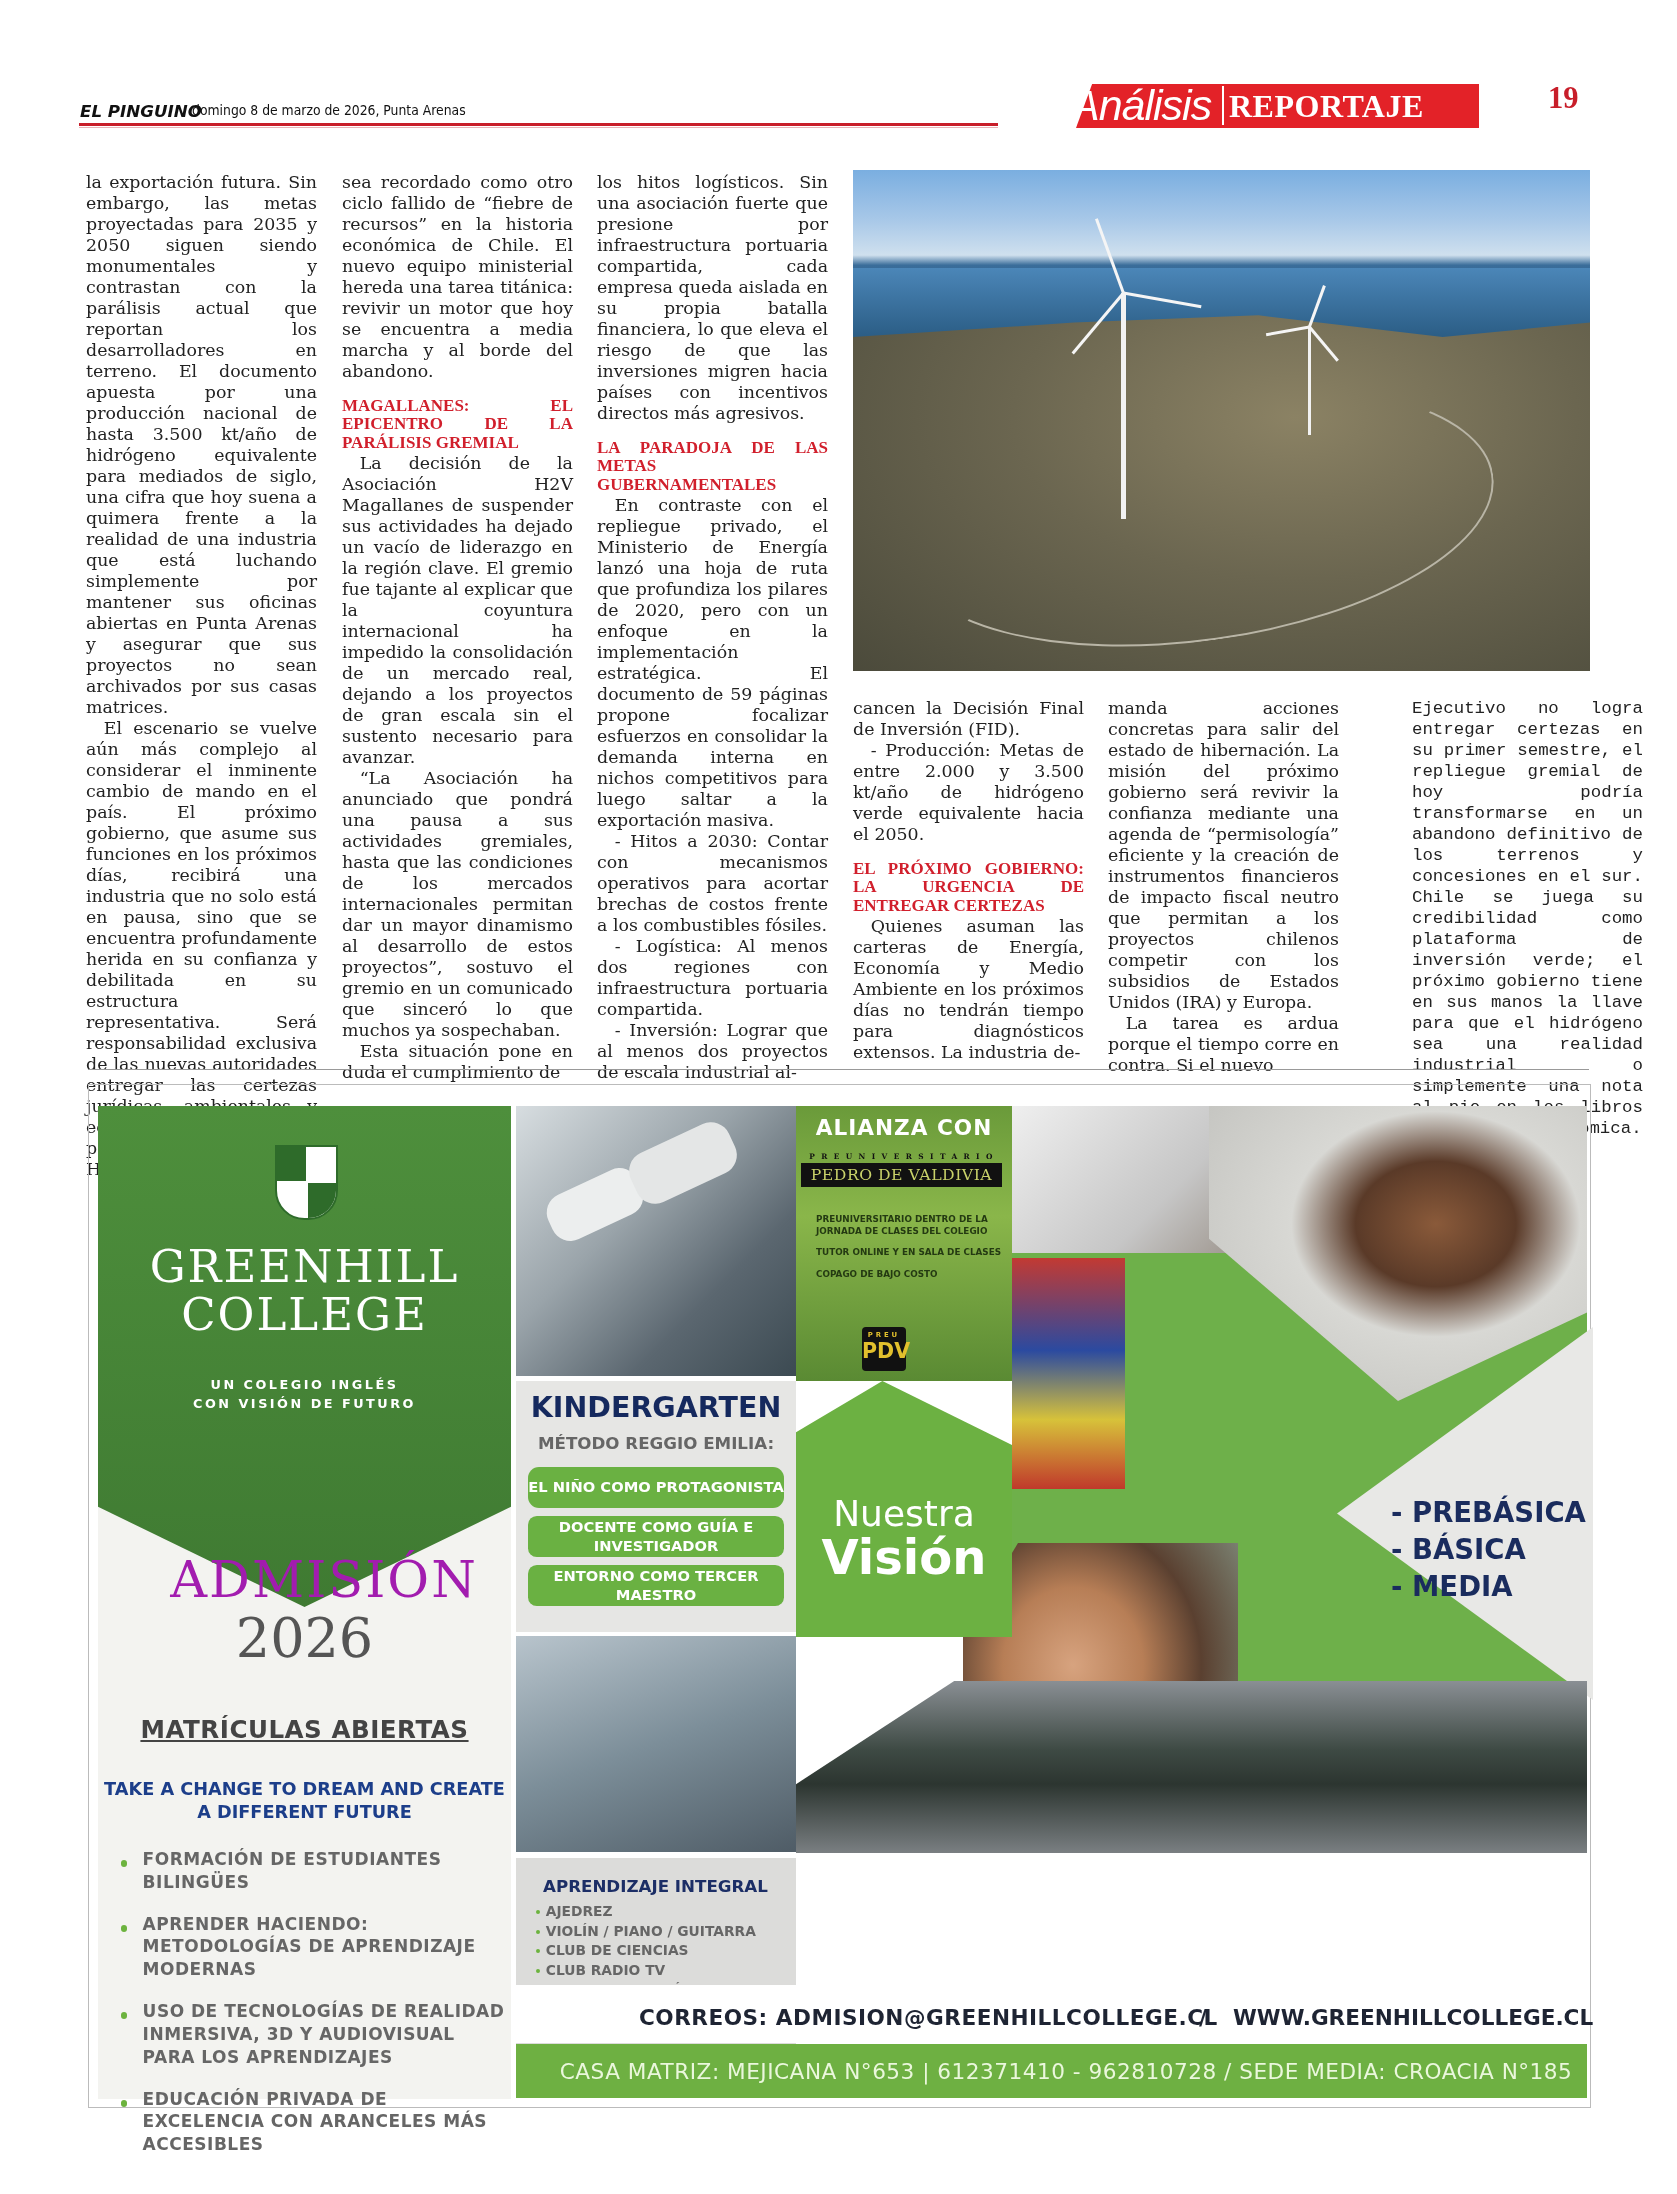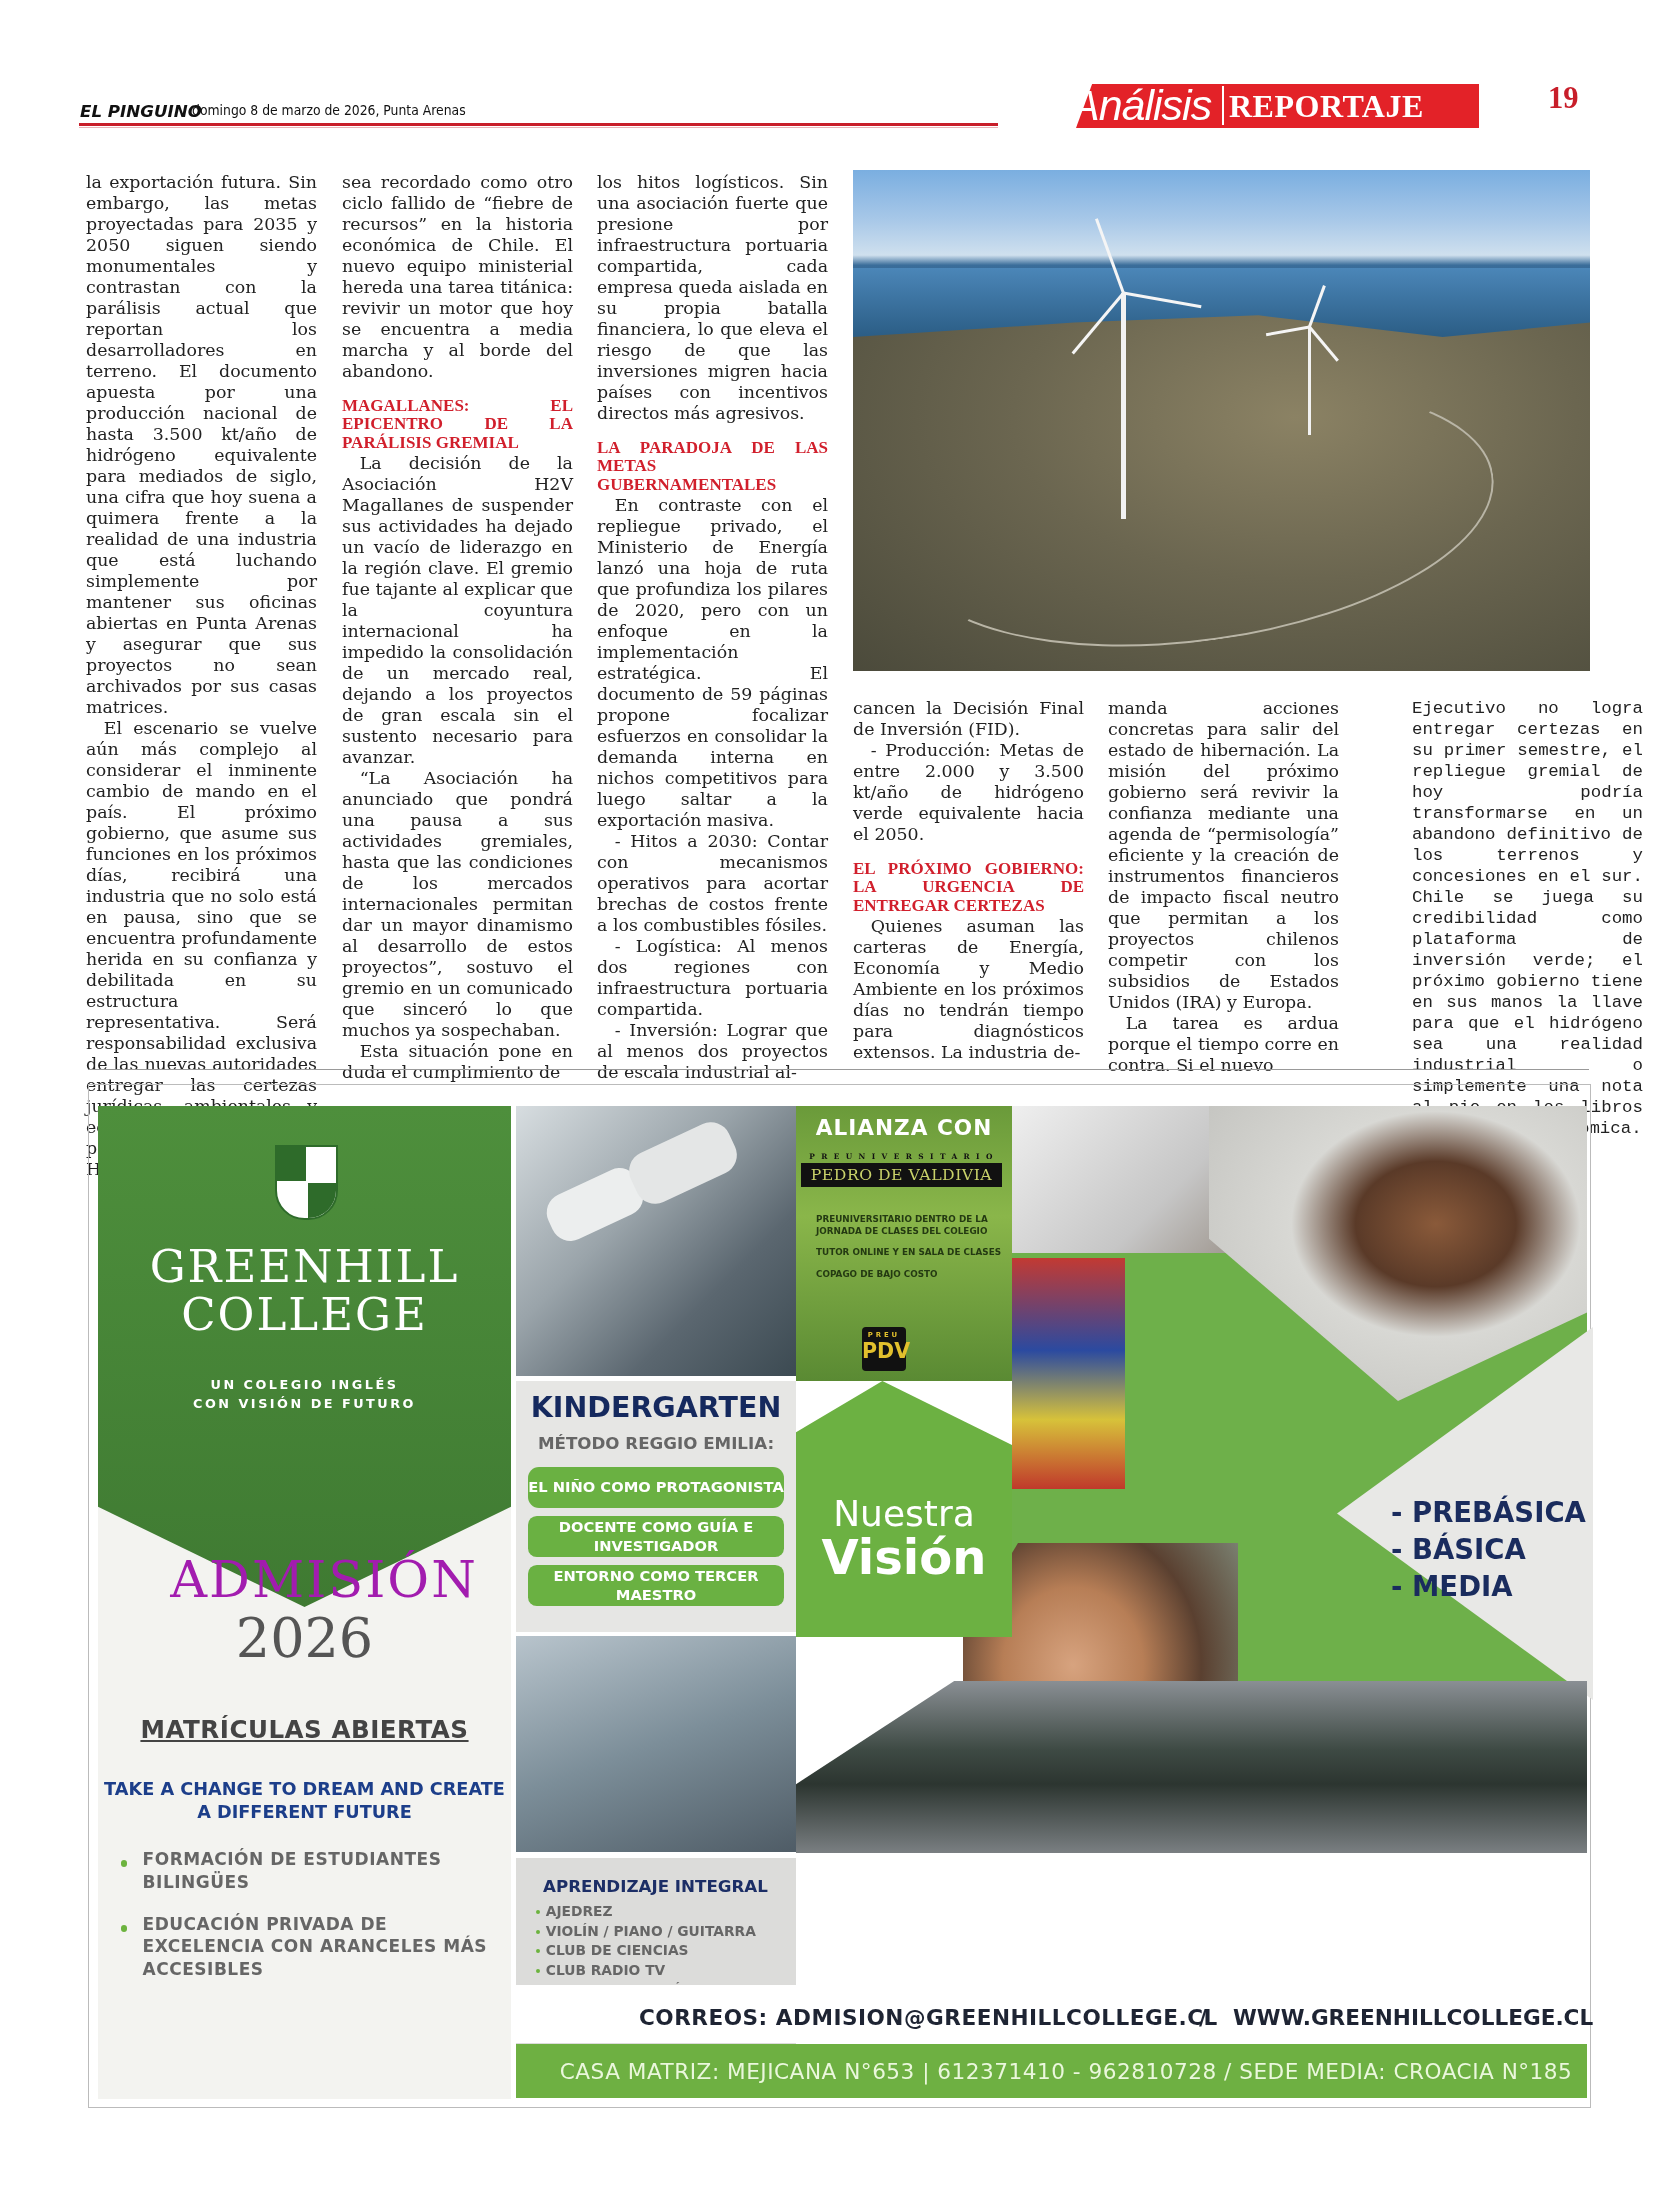--- a/index.html
+++ b/index.html
@@ -172,20 +172,22 @@
 </div>
 <div class="abs" id="ad-admision">ADMISIÓN</div>
 <div class="abs" id="ad-year">2026</div>
 <div class="abs" id="ad-matriculas">MATRÍCULAS ABIERTAS</div>
 <div class="abs" id="ad-dream">
   <div>TAKE A CHANGE TO DREAM AND CREATE</div>
   <div>A DIFFERENT FUTURE</div>
 </div>
 <div class="abs" id="ad-features">
   <div class="feat"><span class="dot"></span><span>FORMACIÓN DE ESTUDIANTES BILINGÜES</span></div>
+  <div class="feat"><span class="dot"></span><span>APRENDER HACIENDO: METODOLOGÍAS DE APRENDIZAJE MODERNAS</span></div>
+  <div class="feat"><span class="dot"></span><span>USO DE TECNOLOGÍAS DE REALIDAD INMERSIVA, 3D Y AUDIOVISUAL PARA LOS APRENDIZAJES</span></div>
   <div class="feat"><span class="dot"></span><span>EDUCACIÓN PRIVADA DE EXCELENCIA CON ARANCELES MÁS ACCESIBLES</span></div>
 </div>
 
 <div class="abs" id="collage"></div>
 <div class="abs" id="vr-photo">
     <div class="h1"></div>
     <div class="h2"></div>
   </div>
 <div class="abs" id="alianza-panel"></div>
 <div class="abs" id="alianza">ALIANZA CON</div>

